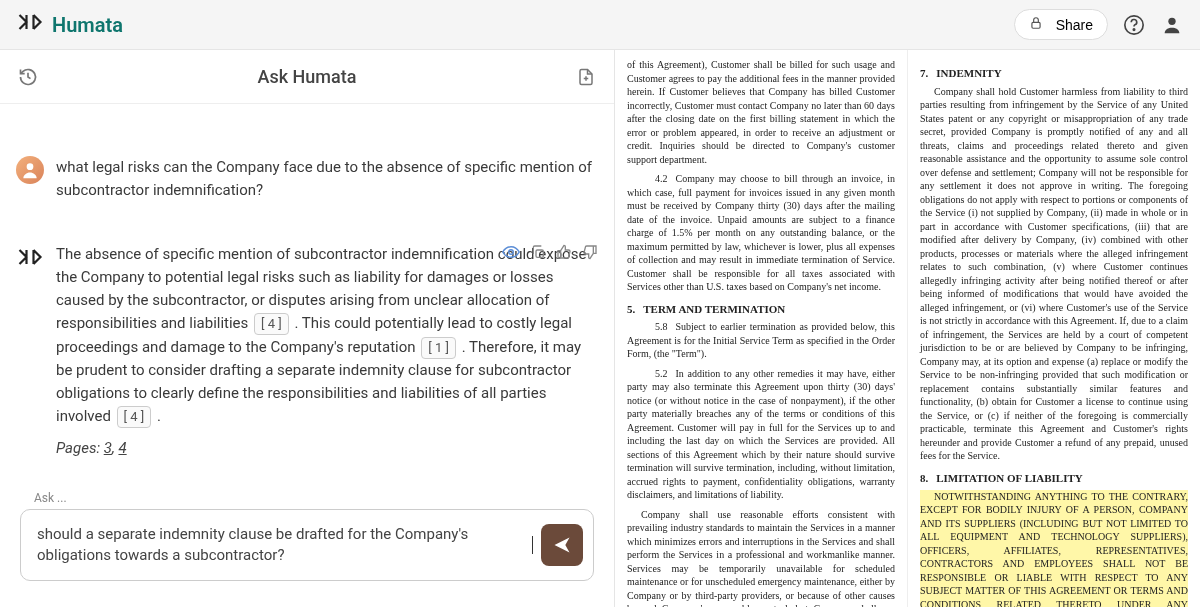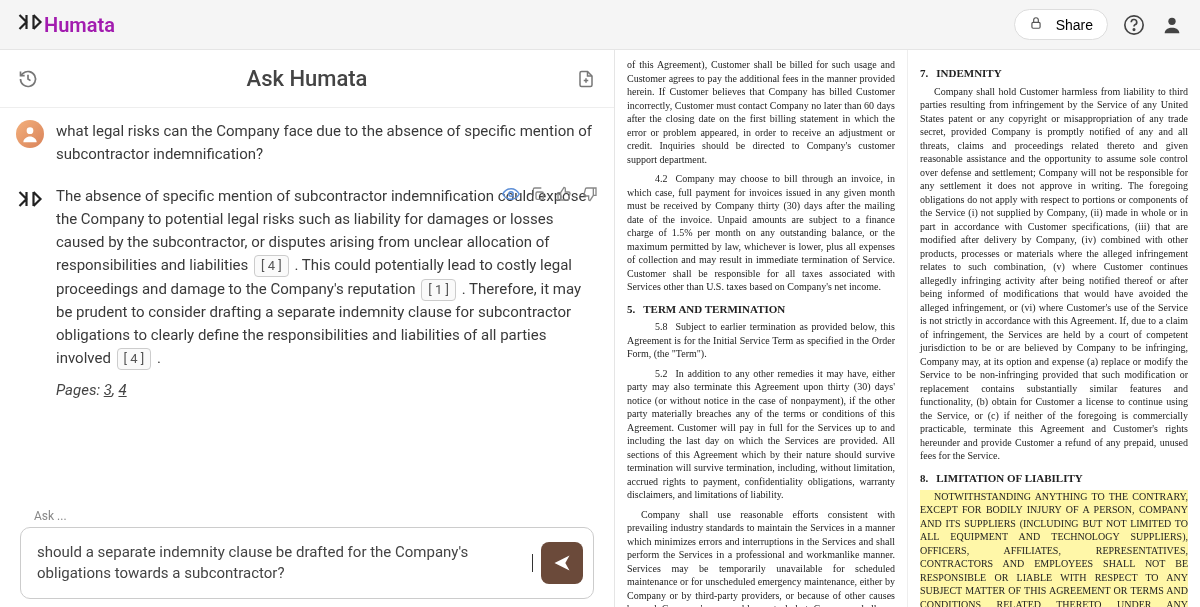--- a/index.html
+++ b/index.html
@@ -1,50 +1,50 @@
 <!DOCTYPE html>
 <html><head>
 <meta charset="utf-8">
 <style>
 * { margin: 0; padding: 0; box-sizing: border-box; }
 body { font-family: -apple-system, BlinkMacSystemFont, "Segoe UI", Roboto, sans-serif; width: 1200px; height: 607px; overflow: hidden; background: #fff; color: #333; }
 
 .header { display: flex; align-items: center; justify-content: space-between; padding: 8px 16px; height: 50px; background: #f5f5f5; border-bottom: 1px solid #e5e5e5; }
-.logo-area { display: flex; align-items: center; font-size: 20px; font-weight: 600; color: #a21caf; }
+.logo-area { display: flex; align-items: center; gap: 8px; font-size: 20px; font-weight: 600; color: #0f766e; }
 .logo-icon svg { width: 28px; height: 22px; }
 .header-right { display: flex; align-items: center; gap: 14px; }
 .share-btn { display: flex; align-items: center; gap: 13px; background: #fff; border: 1px solid #ddd; border-radius: 20px; padding: 6px 14px; font-size: 14px; cursor: pointer; }
 .header-icon { width: 24px; height: 24px; display: flex; align-items: center; justify-content: center; cursor: pointer; }
 
 .main { display: flex; height: 557px; }
 .chat-panel { width: 615px; display: flex; flex-direction: column; border-right: 1px solid #e5e5e5; }
 
 .ask-header { display: flex; align-items: center; justify-content: center; padding: 16px; position: relative; border-bottom: 1px solid #eee; }
 .ask-header .history-icon { position: absolute; left: 16px; }
 .ask-header .page-icon { position: absolute; right: 16px; }
-.ask-title { font-size: 22px; font-weight: 500; color: #444; }
+.ask-title { font-size: 18px; font-weight: 500; color: #444; }
 
 .messages { flex: 1; overflow-y: auto; padding: 12px 16px; }
 
-.msg-row { display: flex; gap: 12px; margin-bottom: 18px; }
+.msg-row { display: flex; gap: 12px; margin-bottom: 18px; margin-top: 40px; }
 .avatar { width: 28px; height: 28px; border-radius: 50%; flex-shrink: 0; display:flex; align-items:center; justify-content:center; }
 .avatar.user { background: linear-gradient(135deg,#f3b07c,#d9835a); }
 .avatar.bot svg { width: 28px; height: 22px; }
 .msg-body { flex: 1; font-size: 15px; line-height: 1.55; color: #3a3a3a; }
 .bot-row { position: relative; }
 .msg-tools { position: absolute; right: 0; top: 0; display: flex; gap: 10px; color: #888; }
 .msg-tools span { cursor: pointer; font-size: 16px; }
 .eye-icon { color: #5b8dd6; }
 
 .citation { display: inline-block; border: 1px solid #ccc; border-radius: 4px; padding: 0 6px; font-size: 13px; color: #555; background: #fafafa; margin: 0 2px; }
 
 .pages-line { font-size: 15px; color: #444; margin-top: 8px; font-style: italic; }
 .pages-line a { text-decoration: underline; color: #444; }
 
-.input-area { padding: 12px 20px 8px; position: relative; }
+.input-area { padding: 12px 20px 26px; position: relative; }
 .ask-chip { position: absolute; top: -6px; left: 28px; background: #fff; padding: 0 6px; font-size: 12px; color: #888; }
 .input-box { border: 1px solid #ccc; border-radius: 10px; padding: 14px 60px 14px 16px; font-size: 15px; color: #444; min-height: 72px; display:flex; align-items:center; line-height:1.4; position: relative; gap: 44px; }
 .input-text { flex: 1; }
 .cursor-bar { display:inline-block; width:1px; height:18px; background:#333; margin-left:4px; vertical-align:middle; }
 .send-btn { position: absolute; right: 10px; top: 50%; transform: translateY(-50%); width: 42px; height: 42px; background: #6b4a3a; border-radius: 8px; display: flex; align-items: center; justify-content: center; cursor: pointer; }
 .send-btn svg { fill: #fff; width: 20px; height: 20px; }
 
 .doc-panel { flex: 1; display: flex; font-family: Georgia, 'Times New Roman', serif; font-size: 10px; line-height: 1.35; color: #222; }
 .doc-col { flex: 1; padding: 8px 12px; text-align: justify; overflow: hidden; }
 .doc-col.left { border-right: 1px solid #eee; }

